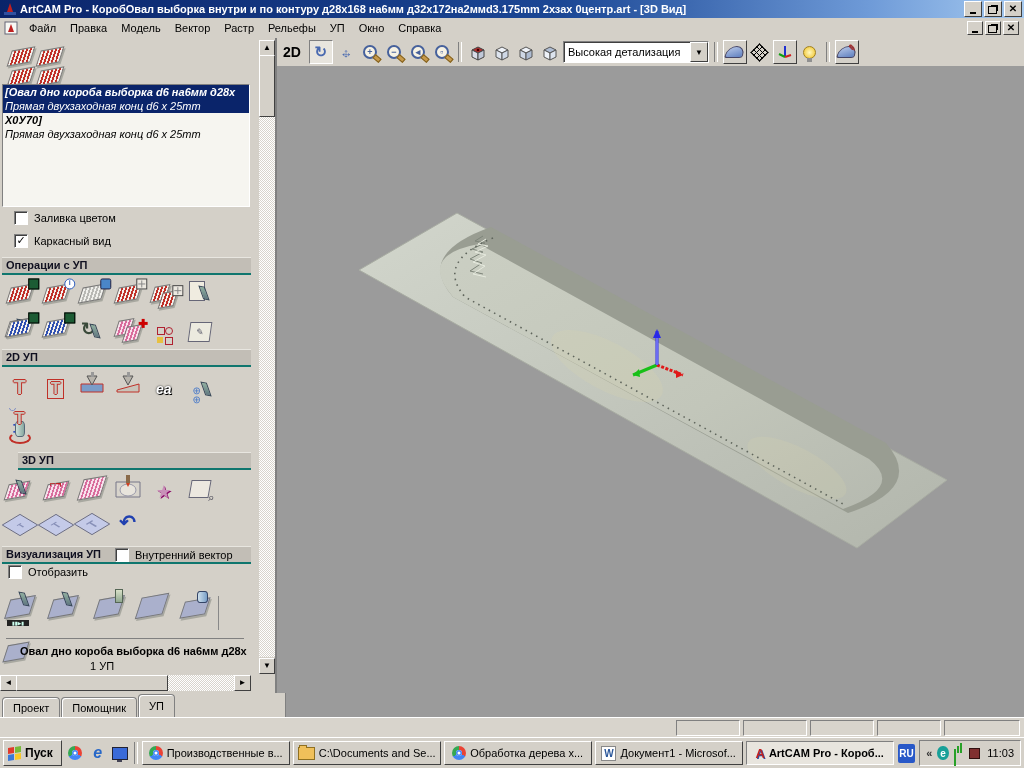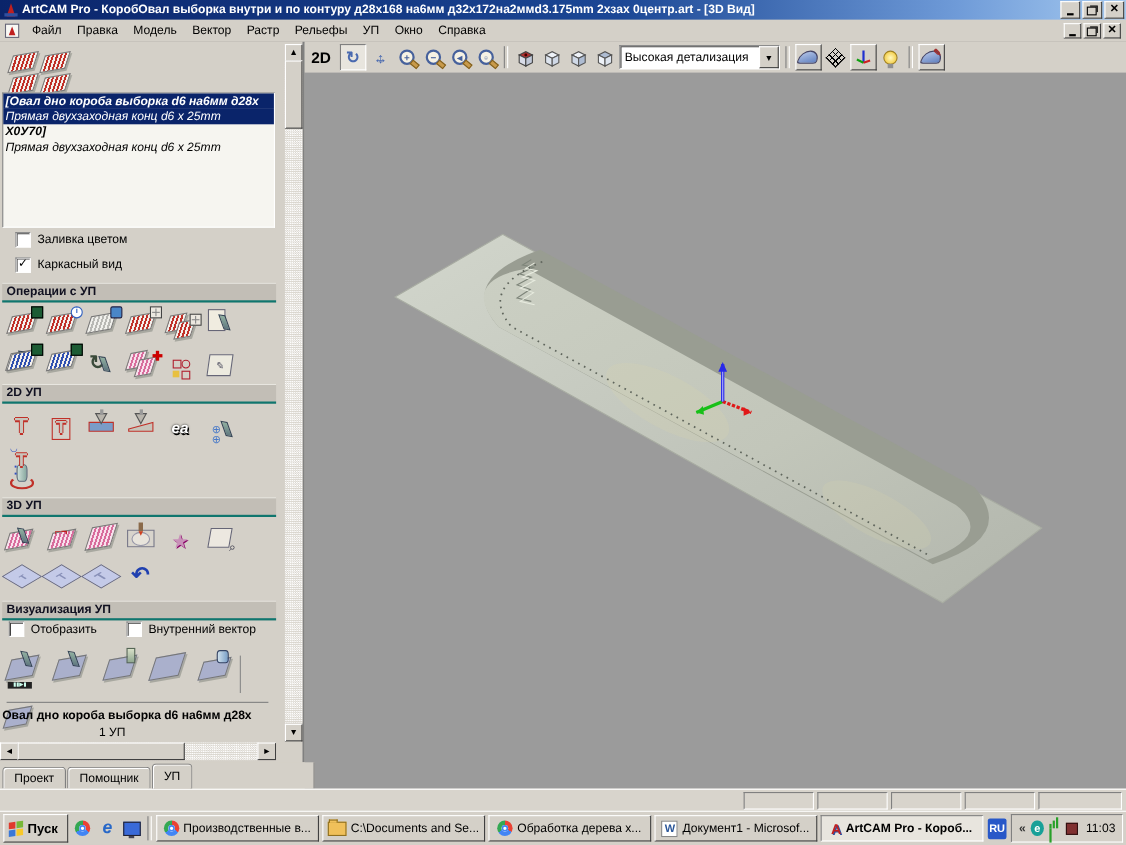--- a/index.html
+++ b/index.html
@@ -346,21 +346,21 @@
           </span>
       </div>
       <div class="abs" style="left:3px;top:364px;width:245px;">
         <span class="icon-cell">
             <span class="t-letter" style="font-size:17px;">Т</span>
             <span style="position:absolute;left:6px;top:1px;color:#3050c0;font-size:8px;">◡</span>
             <span style="position:absolute;left:10px;bottom:1px;color:#3050c0;font-size:7px;">▪<br>▪</span>
           </span>
       </div>
 
-      <div class="sect-hdr" style="top:414px;">3D УП</div>
+      <div class="sect-hdr" style="top:414px;margin-left:16px;">3D УП</div>
       <div class="abs" style="left:3px;top:431px;width:245px;">
         <span class="icon-cell">
             <span class="chip pink" style="width:20px;"></span>
             <span class="badge tool" style="position:relative;top:-4px;left:-10px;"></span>
           </span>
         <span class="icon-cell">
             <span class="chip pink" style="width:20px;"></span>
             <span style="position:absolute;color:#c02020;font-weight:bold;font-size:10px;top:4px;">⌐¬</span>
           </span>
         <span class="icon-cell">
@@ -394,21 +394,21 @@
           </span>
         <span class="icon-cell">
             <span style="color:#2040b0;font-size:20px;font-weight:bold;">↶</span>
           </span>
       </div>
 
       <div class="sect-hdr" style="top:508px;">Визуализация УП</div>
       <div class="abs" style="left:8px;top:527px;">
         <span class="cb"></span><span class="cb-label">Отобразить</span>
       </div>
-      <div class="abs" style="left:115px;top:527px;">
+      <div class="abs" style="left:115px;top:510px;">
         <span class="cb"></span><span class="cb-label">Внутренний вектор</span>
       </div>
       <div class="abs" style="left:3px;top:546px;width:245px;">
         <span class="icon-cell" style="width:40px;height:44px;">
             <span class="chip flat" style="width:24px;height:16px;"></span>
             <span class="badge tool" style="position:relative;top:-8px;left:-12px;"></span>
             <span style="position:absolute;bottom:3px;left:4px;width:22px;height:6px;background:#222;color:#cfe;font-size:5px;line-height:6px;text-align:center;">▮▮▶▮</span>
           </span>
         <span class="icon-cell" style="width:40px;height:44px;">
             <span class="chip flat" style="width:24px;height:16px;"></span>
@@ -426,21 +426,21 @@
             <span style="position:absolute;top:5px;right:7px;width:9px;height:10px;background:linear-gradient(90deg,#cfe0ec,#7aa0c8);border:1px solid #346;border-radius:3px/4px;"></span>
           </span>
         <span style="display:inline-block;width:1px;height:34px;background:#888;vertical-align:middle;"></span>
         <span class="icon-cell" style="width:26px;height:44px;">
             <span class="chip flat" style="width:20px;height:14px;"></span>
           </span>
       </div>
 
       <div class="abs" style="left:6px;top:600px;width:238px;border-top:1px solid #808080;"></div>
 
-      <div class="abs" style="left:2px;top:607px;width:244px;font-weight:bold;color:#000;white-space:nowrap;overflow:hidden;">Овал дно короба выборка d6 на6мм д28x</div>
+      <div class="abs" style="left:20px;top:607px;width:244px;font-weight:bold;color:#000;white-space:nowrap;overflow:hidden;">Овал дно короба выборка d6 на6мм д28x</div>
       <div class="abs" style="left:90px;top:622px;color:#000;">1 УП</div>
 
       <div class="abs" style="left:0;top:637px;width:251px;height:16px;">
         <span class="abs sb-btn raised" style="left:0;top:0;width:15px;height:14px;">◄</span>
         <span class="abs sb-track" style="left:16px;top:0;width:219px;height:16px;"></span>
         <span class="abs sb-thumb raised" style="left:16px;top:0;width:150px;height:14px;"></span>
         <span class="abs sb-btn raised" style="right:0;top:0;width:15px;height:14px;">►</span>
       </div>
     </div>
 

